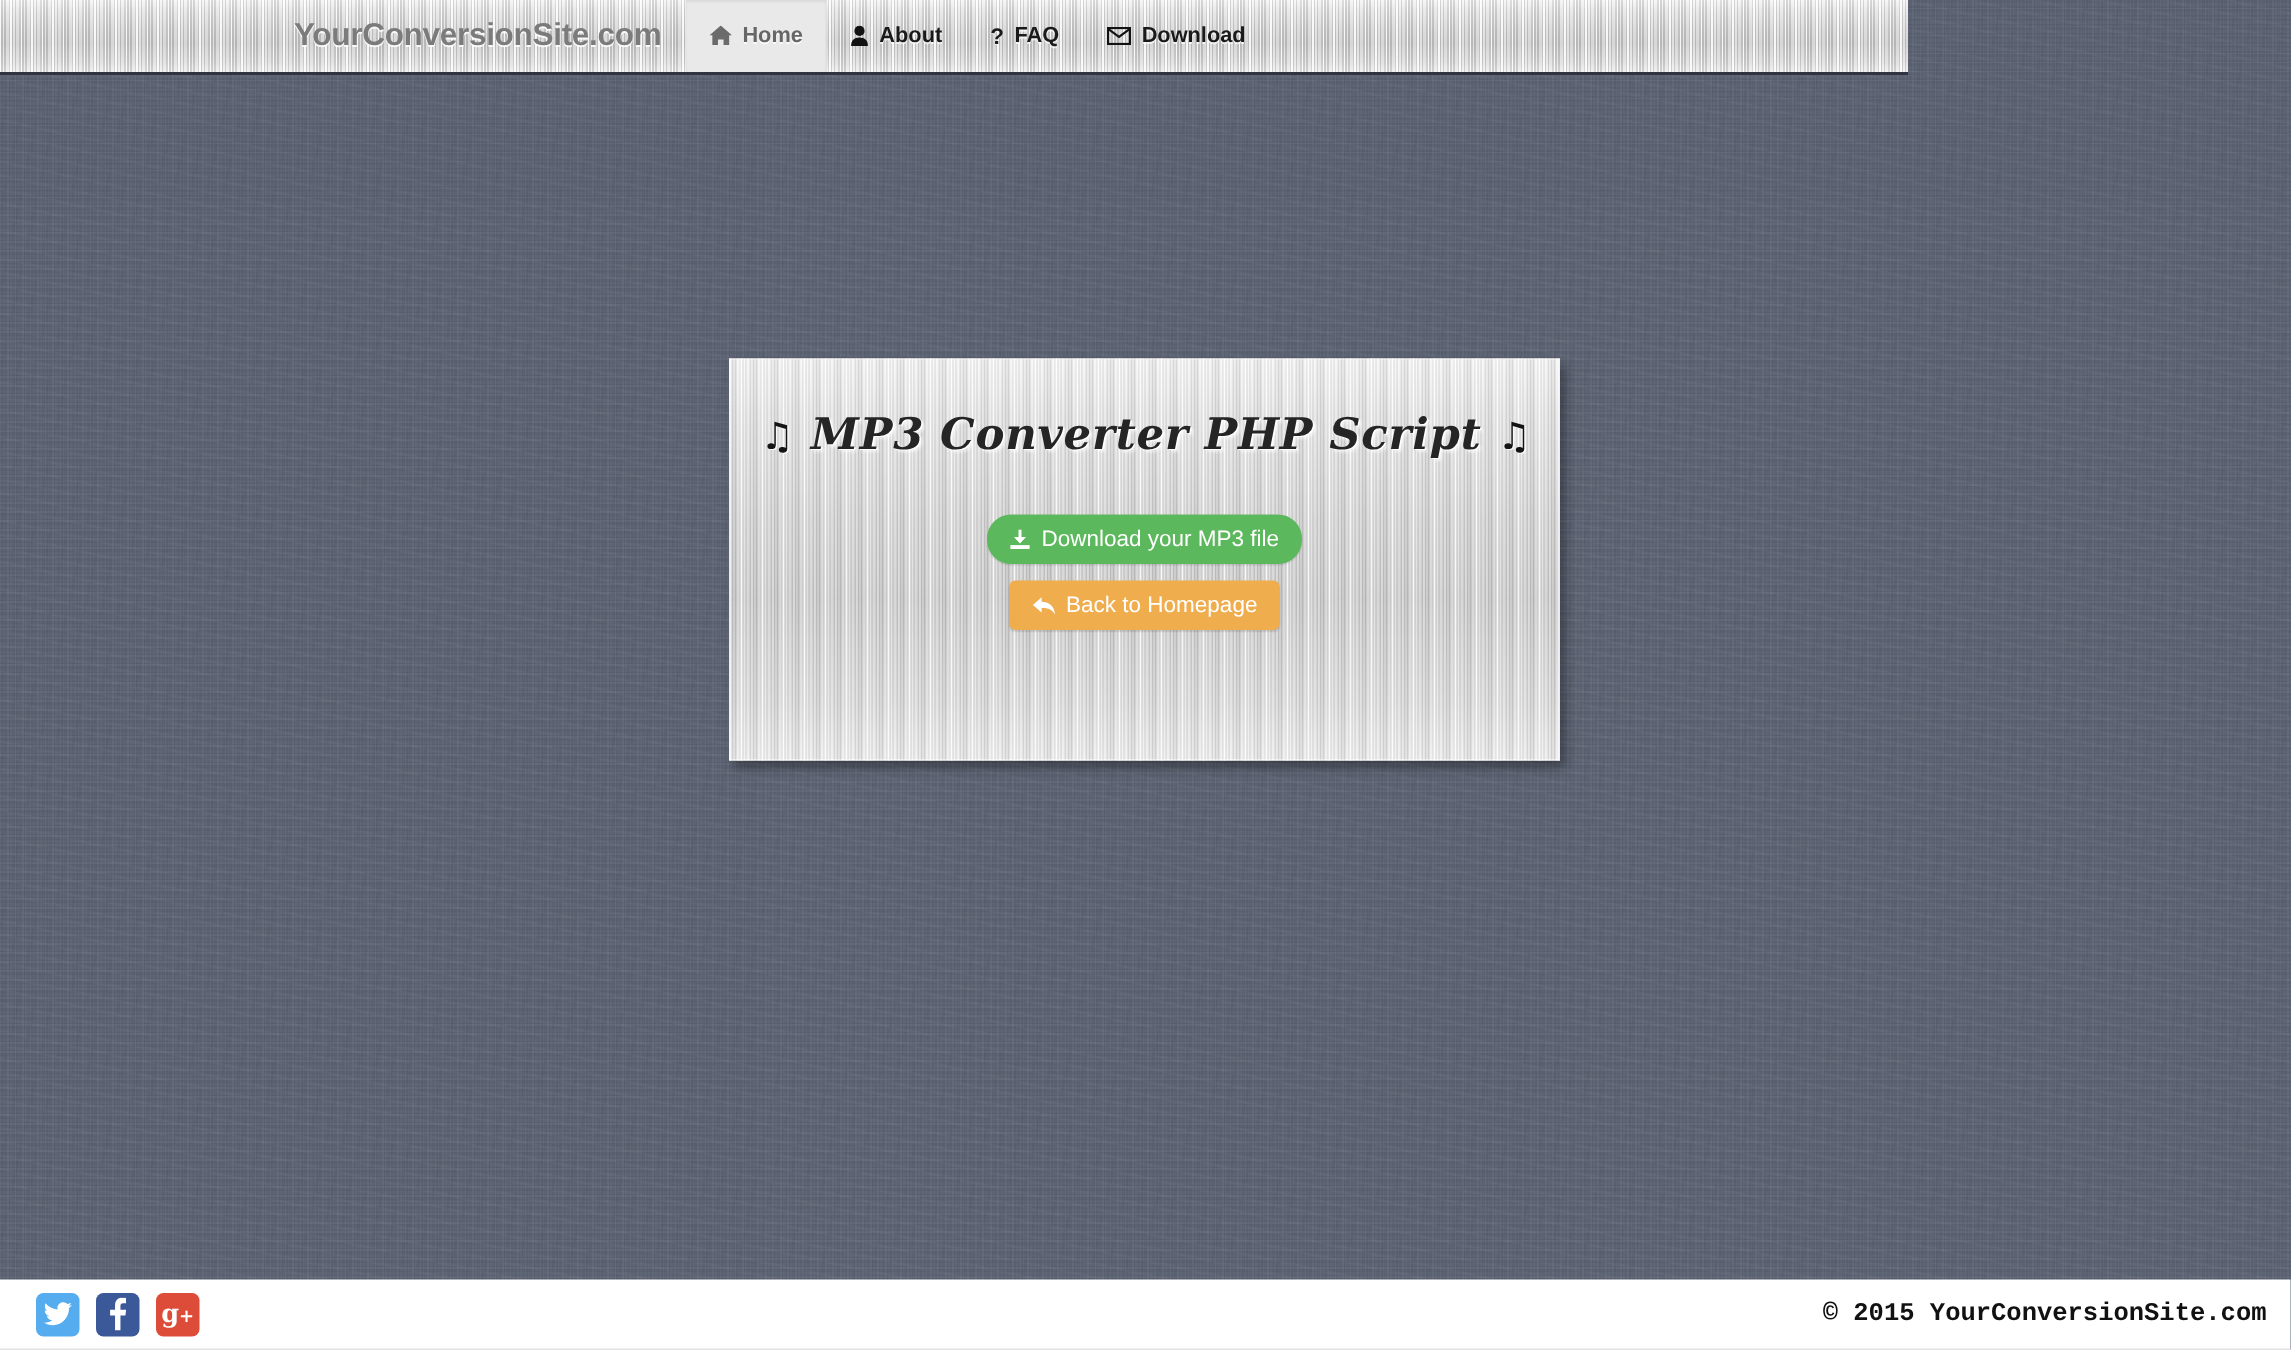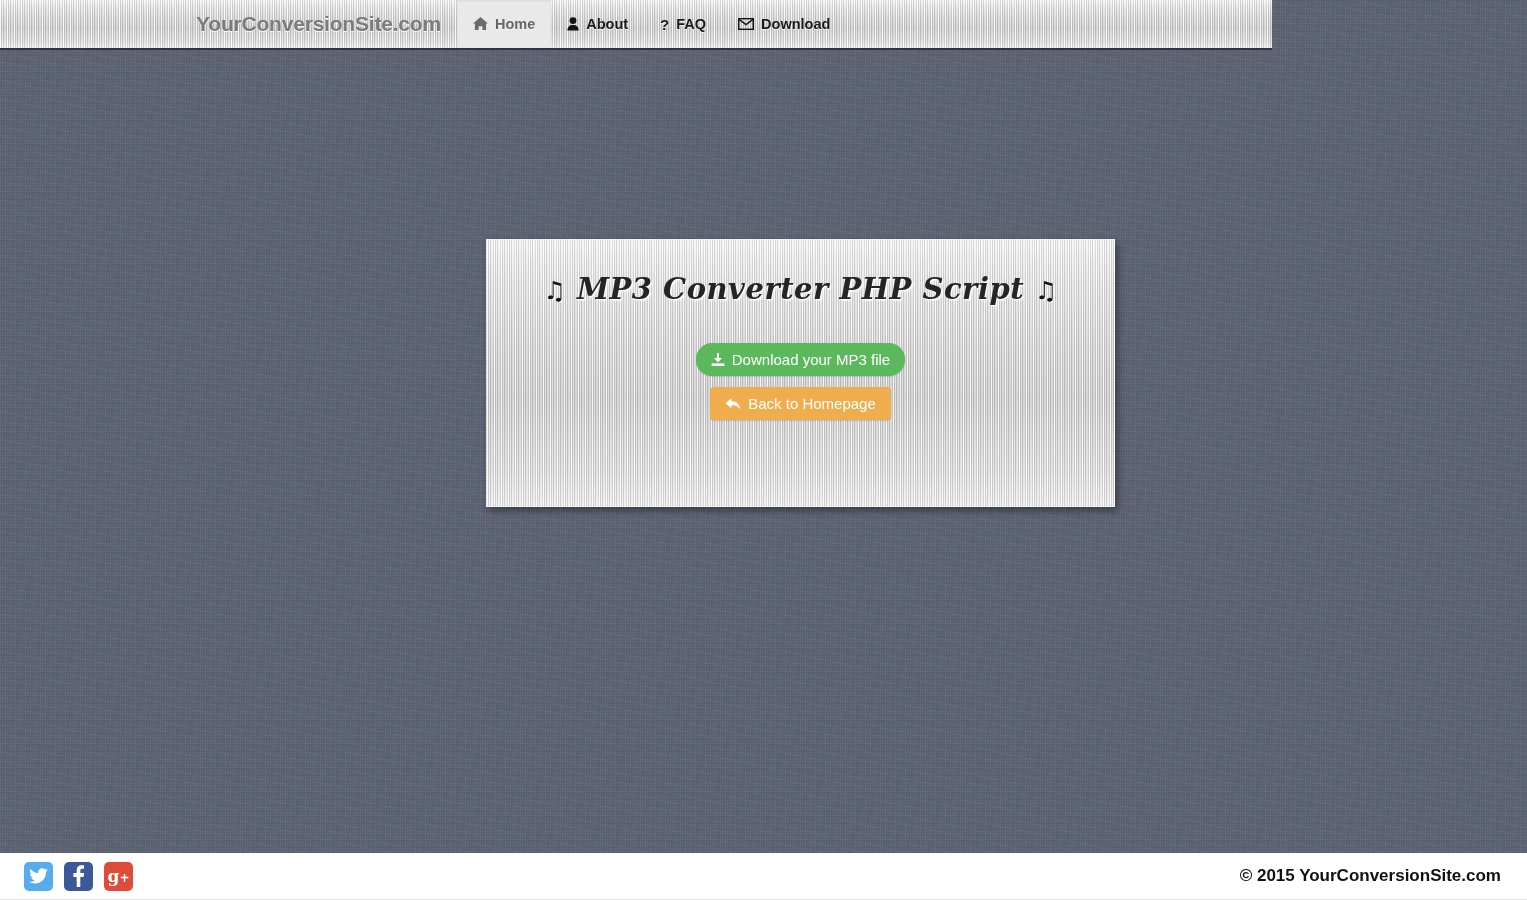--- a/index.html
+++ b/index.html
@@ -105,21 +105,21 @@
     position: relative;
     top: 0px;
   }
   .nav-ico svg { display: block; }
 
   
   #panel {
     position: absolute;
     left: 486px;
     top: 239px;
-    width: 629px;
+    width: 554px;
     height: 268px;
     box-sizing: border-box;
     box-shadow: 3px 4px 7px rgba(0,0,0,0.38);
     border: 1px solid rgba(255,255,255,0.45);
     padding: 24px 20px 0 20px;
   }
   #panel-title {
     text-align: center;
     font-family: "DejaVu Serif", "Liberation Serif", serif;
     font-style: italic;
@@ -202,22 +202,22 @@
     height: 29px;
     border-radius: 5px;
     display: flex;
     align-items: center;
     justify-content: center;
     cursor: pointer;
   }
   .soc svg { display: block; }
   #copyright {
     margin-left: auto;
-    padding-right: 26px;
-    font-family: Liberation Sans, sans-serif;
+    padding-right: 16px;
+    font-family: Liberation Mono, monospace;
     font-weight: bold;
     font-size: 17px;
     color: #111;
     white-space: nowrap;
   }
 </style>
 </head>
 <body>
 
 <div id="navbar" class="metal">

